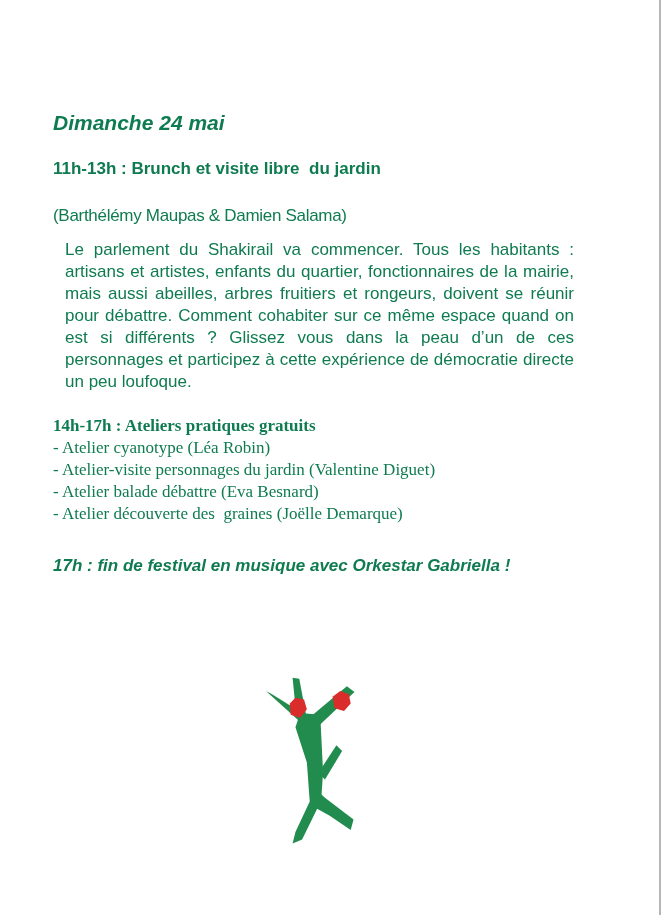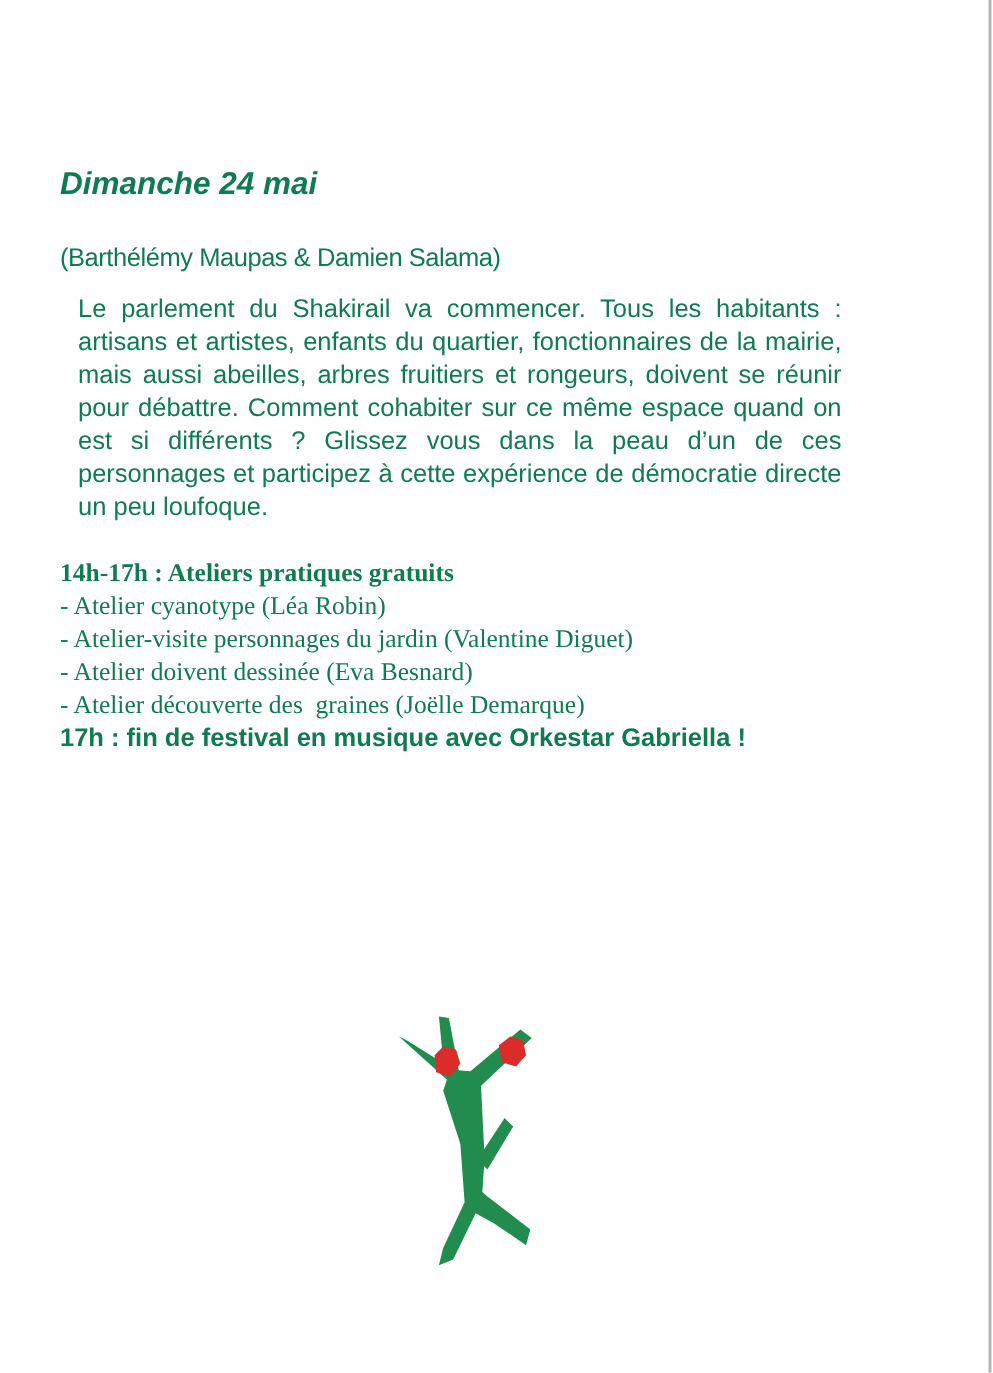--- a/index.html
+++ b/index.html
@@ -11,67 +11,70 @@
   html,body{margin:0;padding:0;background:#ffffff;}
   body{
     width:662px;height:915px;position:relative;overflow:hidden;
     font-family:"Liberation Sans",sans-serif;
   }
   .page-edge{
     position:absolute;top:0;right:1px;width:2px;height:915px;
     background:var(--edge-gray);
   }
   .content{
-    position:absolute;left:40px;top:0;width:533px;
+    position:absolute;left:53px;top:0;width:533px;
     color:var(--text-green);
     font-size:17px;line-height:22px;
   }
   h1.day-heading{
     margin:110px 0 0 0;
     font-size:21px;line-height:26px;
     font-weight:bold;font-style:italic;
     color:var(--text-green);
   }
   .event{margin:0;}
   .event .title{font-weight:bold;white-space:pre-wrap;}
   .event .credit{font-weight:normal;letter-spacing:-0.3px;}
   .ev-brunch{margin-top:22px;}
   .ev-phonocene{margin-top:17px;}
   .ev-theatre{margin-top:25px;}
   .ev-ateliers{margin-top:22px;font-family:Liberation Serif, serif;}
-  .ev-final{}
+  .ev-final{margin-top:30px;font-style:italic;}
   .description{text-align:justify;margin:12px;}
   .workshop-item{white-space:pre-wrap;}
   .logo-wrap{
     position:absolute;left:237px;top:672px;width:195px;height:200px;
   }
   .tree-green{fill:var(--logo-green);}
   .berry{fill:var(--berry-red);}
 </style>
 </head>
 <body>
 
 <div class="page-edge"></div>
 
 <div class="content">
 
   <h1 class="day-heading">Dimanche 24 mai</h1>
 
+  <div class="event ev-brunch">
+    <span class="title">11h-13h : Brunch et visite libre  du jardin</span>
+  </div>
 
 
   <div class="event ev-theatre">
     <div class="credit">(Barthélémy Maupas &amp; Damien Salama)</div>
     <p class="description">Le parlement du Shakirail va commencer. Tous les habitants : artisans et artistes, enfants du quartier, fonctionnaires de la mairie, mais aussi abeilles, arbres fruitiers et rongeurs, doivent se réunir pour débattre. Comment cohabiter sur ce même espace quand on est si différents ? Glissez vous dans la peau d’un de ces personnages et participez à cette expérience de démocratie directe un peu loufoque.</p>
   </div>
 
   <div class="event ev-ateliers">
     <div class="title">14h-17h : Ateliers pratiques gratuits</div>
     <div class="workshop-item">- Atelier cyanotype (Léa Robin)</div>
     <div class="workshop-item">- Atelier-visite personnages du jardin (Valentine Diguet)</div>
-    <div class="workshop-item">- Atelier doivent dessinée (Eva Besnard)</div>
+    <div class="workshop-item">- Atelier balade débattre (Eva Besnard)</div>
     <div class="workshop-item">- Atelier découverte des  graines (Joëlle Demarque)</div>
   </div>
 
   <div class="event ev-final">
     <span class="title">17h : fin de festival en musique avec Orkestar Gabriella !</span>
   </div>
 
 </div>
 
 <div class="logo-wrap">

